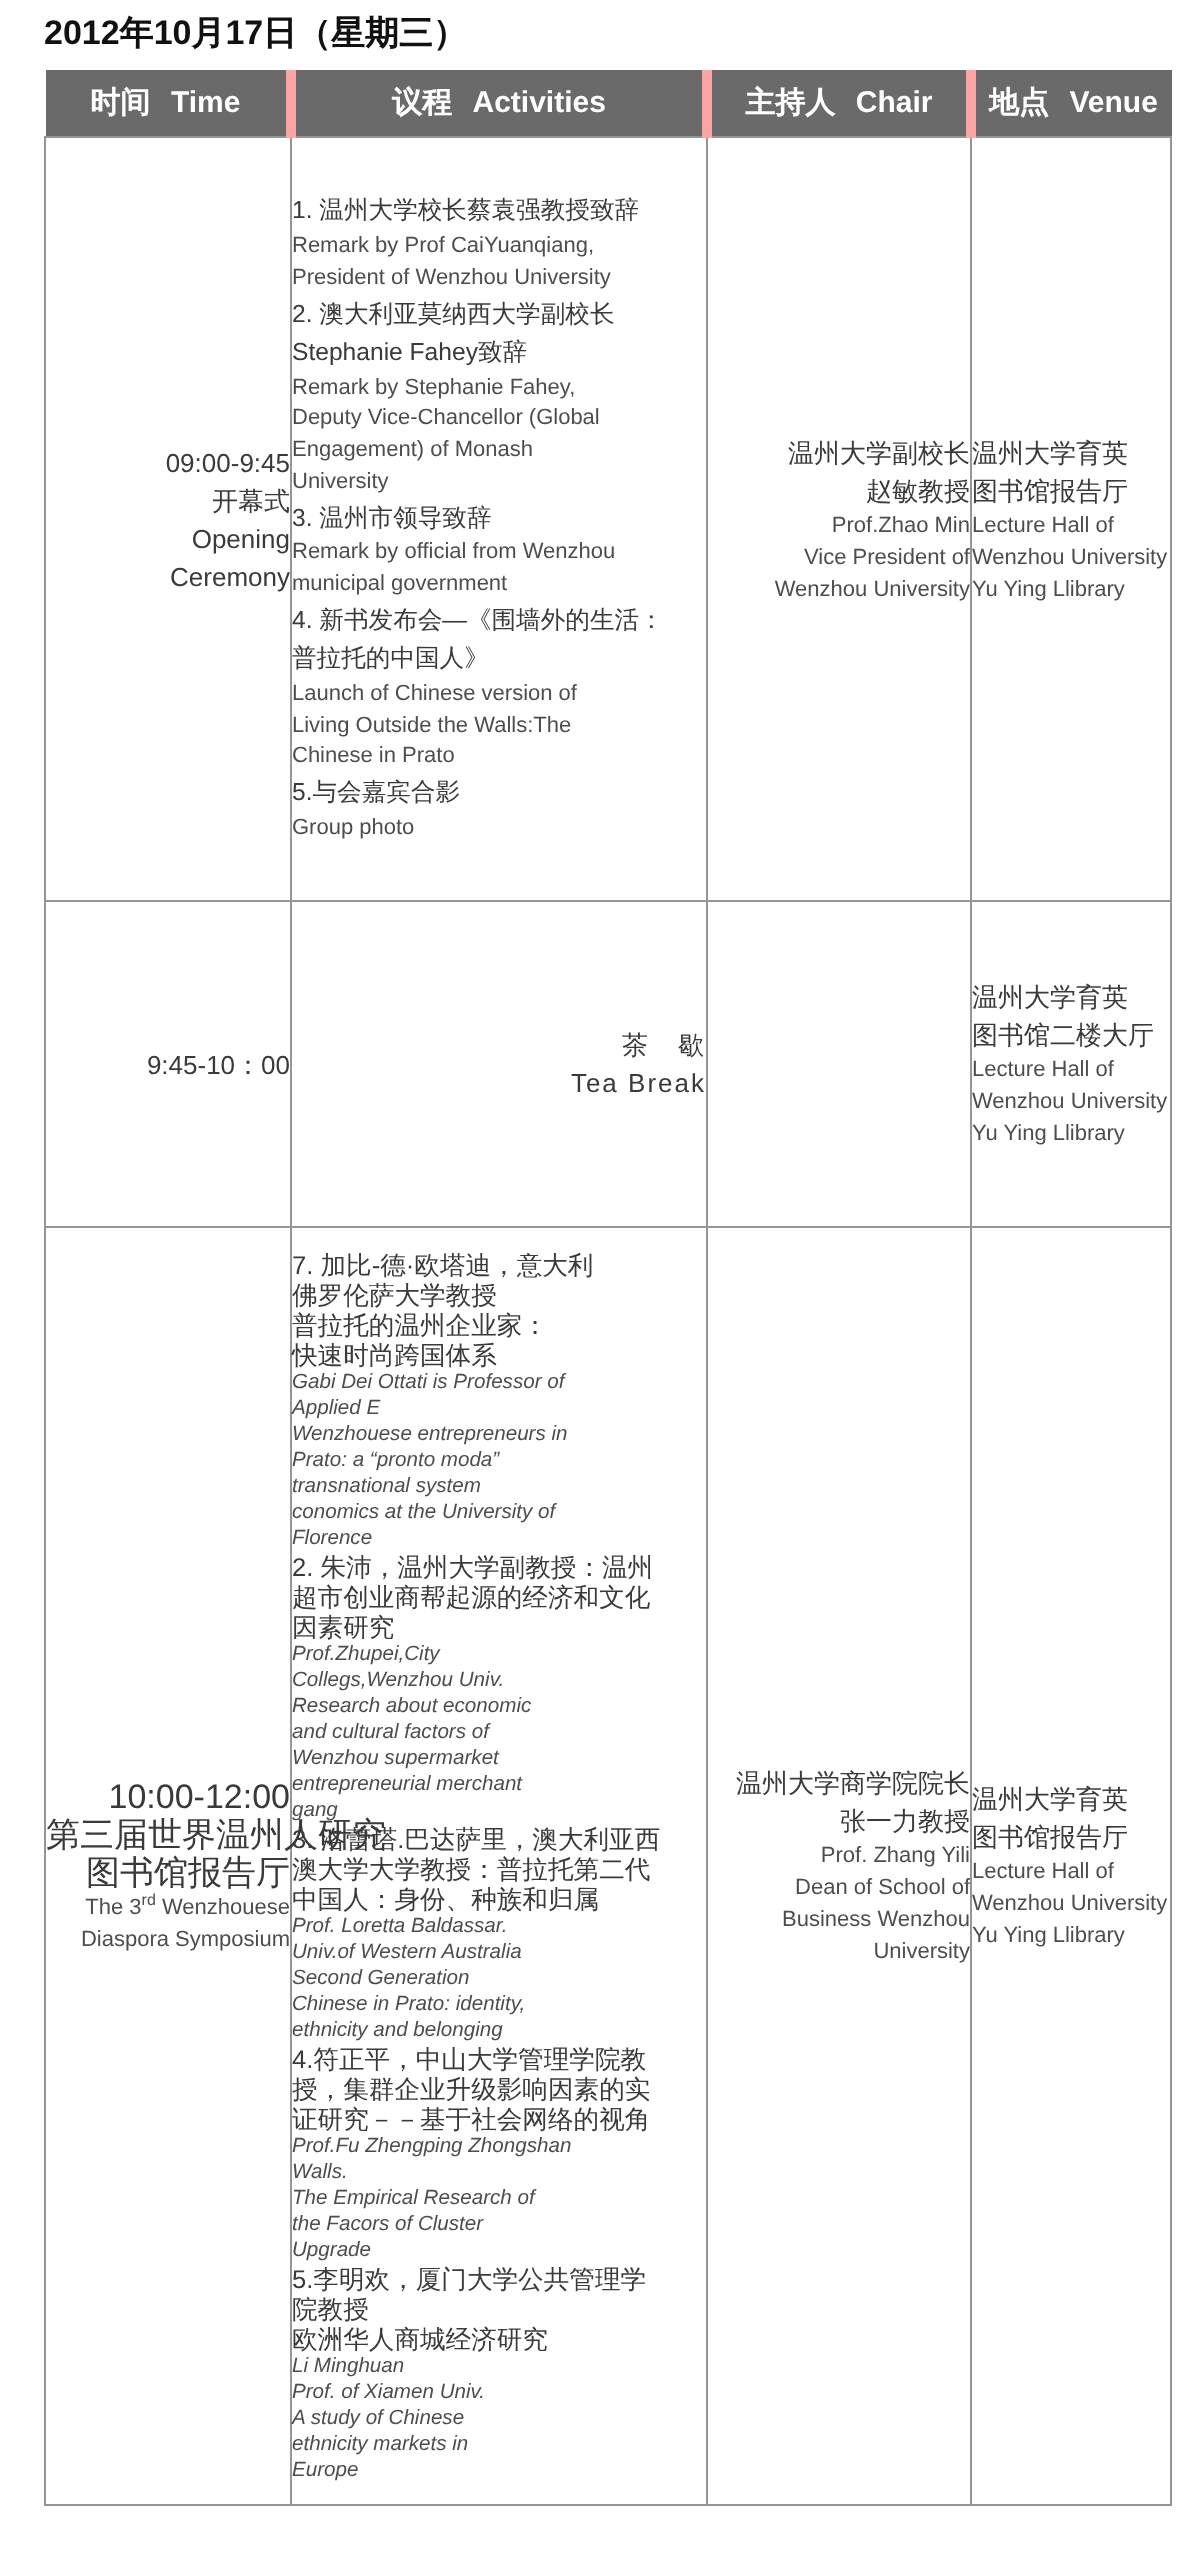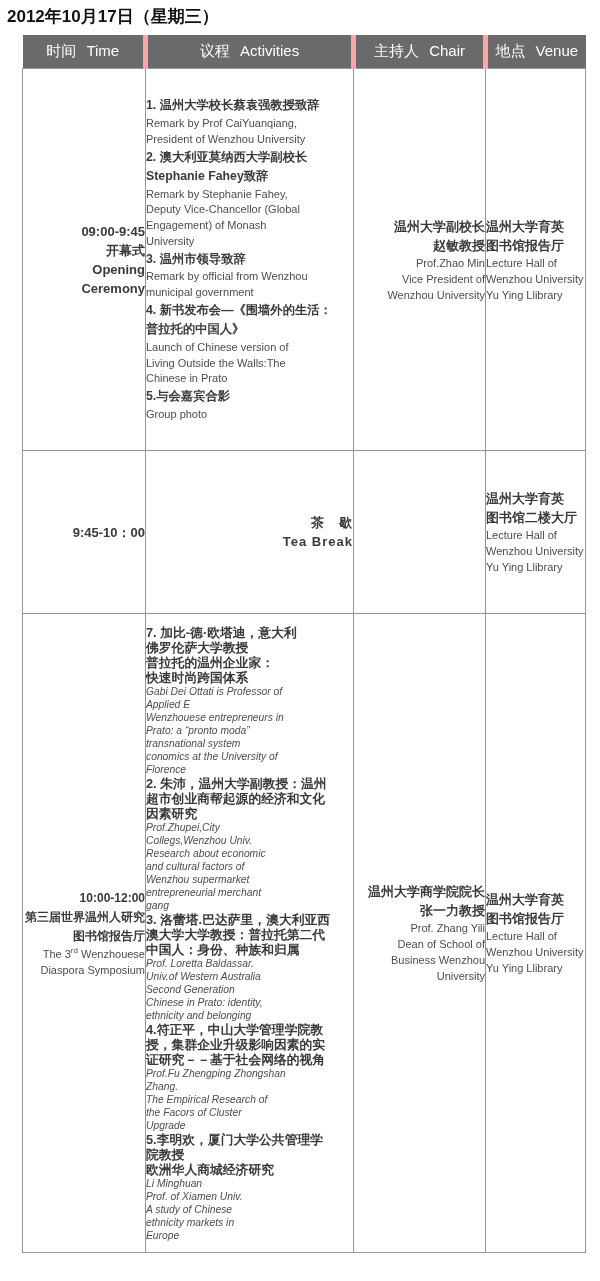--- a/index.html
+++ b/index.html
@@ -1,41 +1,41 @@
 <!DOCTYPE html>
 <html><head>
 <meta charset="utf-8">
 <style>
   html,body{margin:0;padding:0;}
   body{background:#ffffff;font-family:"Liberation Sans","DejaVu Sans",sans-serif;}
   .page{position:relative;width:600px;height:1281px;background:#ffffff;overflow:hidden;}
-  .titles{padding:6px 0 0 7px;}
+  .titles{padding:6px 0 0 22px;}
   .title-line{font-size:17px;line-height:21px;font-weight:bold;color:#111111;}
   table.schedule{border-collapse:collapse;margin:8px 0 0 22px;width:563px;table-layout:fixed;}
   table.schedule td{border:1px solid #969696;vertical-align:middle;padding:0;}
-  thead th{background:#6a6a6a;color:#ffffff;font-weight:normal;font-size:15px;
+  thead th{background:#6a6a6a;color:#ffffff;font-weight:bold;font-size:15px;
            height:33px;text-align:center;border:none;word-spacing:6px;padding:0;}
   thead th + th{border-left:5px solid #fca5a5;}
   .line{white-space:nowrap;}
-  .zh{font-size:13px;line-height:19px;color:#3a3a3a;font-weight:bold;}
+  .zh{font-size:13px;line-height:19px;color:#3a3a3a;}
   .en{font-size:11px;line-height:16px;color:#4d4d4d;}
   td.c-time{text-align:right;}
   td.c-chair{padding-left:13px;padding-right:2px;text-align:right;}
   td.c-venue{padding-left:9px;padding-right:2px;}
   td.c-act{padding:10px 4px 10px 17px;text-align:left;}
   tr.r1{height:382px;}
   tr.r2{height:163px;}
   tr.r3{height:639px;}
   tr.r1 td.c-act .zh{font-size:12.3px;line-height:19.5px;}
   tr.r1 td.c-act .en{font-size:11px;line-height:15.8px;}
   tr.r2 td.c-act{text-align:right;padding:0;}
   tr.r2 td.c-act .zh{letter-spacing:1px;}
   tr.r3 td.c-act .zh{font-size:12.8px;line-height:15px;}
   tr.r3 td.c-act .en{font-size:10.3px;line-height:13px;font-style:italic;}
-  tr.r3 td.c-time .zh{font-size:12px;}
+  tr.r3 td.c-time .zh{font-size:17px;}
   sup{font-size:8px;line-height:0;}
 </style>
 </head>
 <body>
 
 <div class="page">
   <div class="titles">
     <div class="title-line">2012年10月17日（星期三）</div>
   </div>
 
@@ -150,21 +150,21 @@
             <div class="line zh">中国人：身份、种族和归属</div>
             <div class="line en">Prof. Loretta Baldassar.</div>
             <div class="line en">Univ.of Western Australia</div>
             <div class="line en">Second Generation</div>
             <div class="line en">Chinese in Prato: identity,</div>
             <div class="line en">ethnicity and belonging</div>
             <div class="line zh">4.符正平，中山大学管理学院教</div>
             <div class="line zh">授，集群企业升级影响因素的实</div>
             <div class="line zh">证研究－－基于社会网络的视角</div>
             <div class="line en">Prof.Fu Zhengping Zhongshan</div>
-            <div class="line en">Zhang.</div>
+            <div class="line en">Walls.</div>
             <div class="line en">The Empirical Research of</div>
             <div class="line en">the Facors of Cluster</div>
             <div class="line en">Upgrade</div>
             <div class="line zh">5.李明欢，厦门大学公共管理学</div>
             <div class="line zh">院教授</div>
             <div class="line zh">欧洲华人商城经济研究</div>
             <div class="line en">Li Minghuan</div>
             <div class="line en">Prof. of Xiamen Univ.</div>
             <div class="line en">A study of Chinese</div>
             <div class="line en">ethnicity markets in</div>

